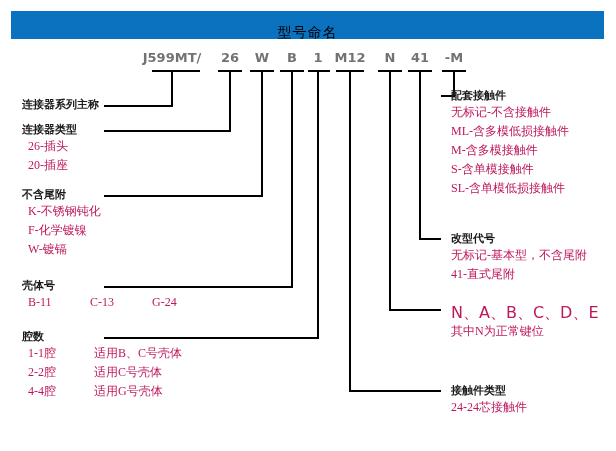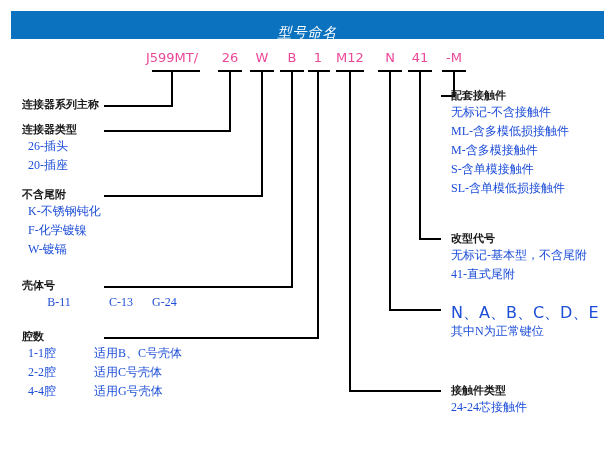--- a/index.html
+++ b/index.html
@@ -14,59 +14,58 @@
   #root{position:relative;width:616px;height:451px;}
 
   
   .header-bar{
     position:absolute;left:11px;top:11px;width:593px;height:28px;
     background:#0b72c0;
   }
   .header-title{
     position:absolute;left:0;top:0;width:100%;height:43px;
     display:flex;align-items:center;justify-content:center;
-    color:#ffffff;font-size:14px;letter-spacing:1px;
+    color:#000000;font-size:14px;letter-spacing:1px;
     font-family:"DejaVu Sans","Liberation Sans",sans-serif;
     font-weight:500;
-    font-style:italic;
   }
 
   
   .pn-row{
     position:absolute;top:50px;left:0;width:616px;height:20px;
   }
   .pn-seg{
     position:absolute;top:0;
     font-family:"DejaVu Sans","Liberation Sans",sans-serif;
-    font-weight:normal;font-size:13px;color:#ec4899;
+    font-weight:bold;font-size:13px;color:#737373;
     white-space:nowrap;
     text-align:center;
     transform:translateX(-50%);
   }
 
   
   .leaders{position:absolute;left:0;top:0;width:616px;height:451px;}
 
   
   .blk{position:absolute;white-space:nowrap;}
   .blk .h{
     font-family:"DejaVu Sans","Liberation Sans",sans-serif;
     font-weight:bold;font-size:11px;color:#1b1b1b;
     line-height:14px;
   }
   .blk .r{
-    font-size:12px;color:#1d4ed8;line-height:19px;
+    font-size:12px;color:#be185d;line-height:19px;
     font-family:"Liberation Serif","DejaVu Serif",serif;
   }
   .blk .r.sans{
     font-family:"DejaVu Sans","Liberation Sans",sans-serif;
     font-size:16px;
   }
   .row-cols span{display:inline-block;}
-  .c1{width:62px;text-align:center;}
+  .c1{width:62px;}
   .c2{width:66px;}
   .ind{padding-left:6px;}
 </style>
 </head>
 <body>
 
 <div id="root">
 
   <div class="header-bar">
     <div class="header-title">型号命名</div>

